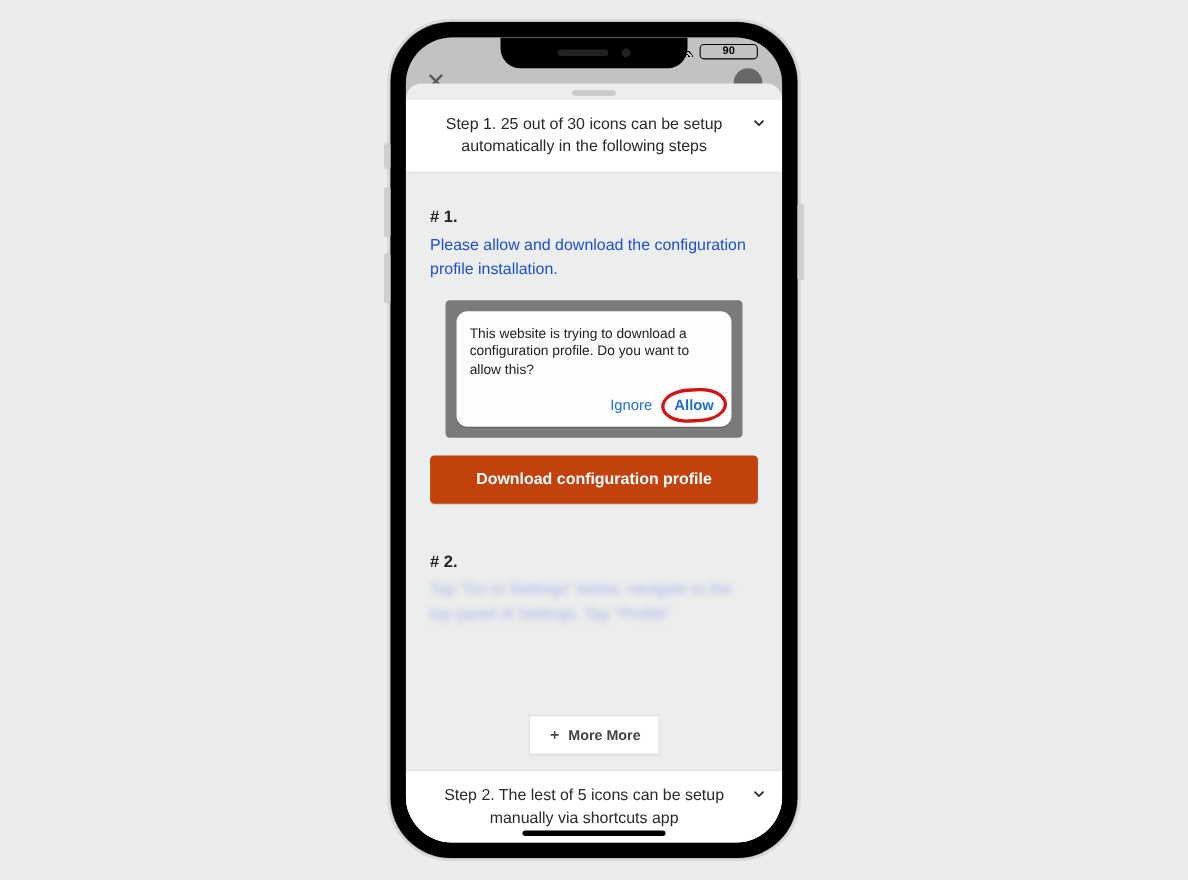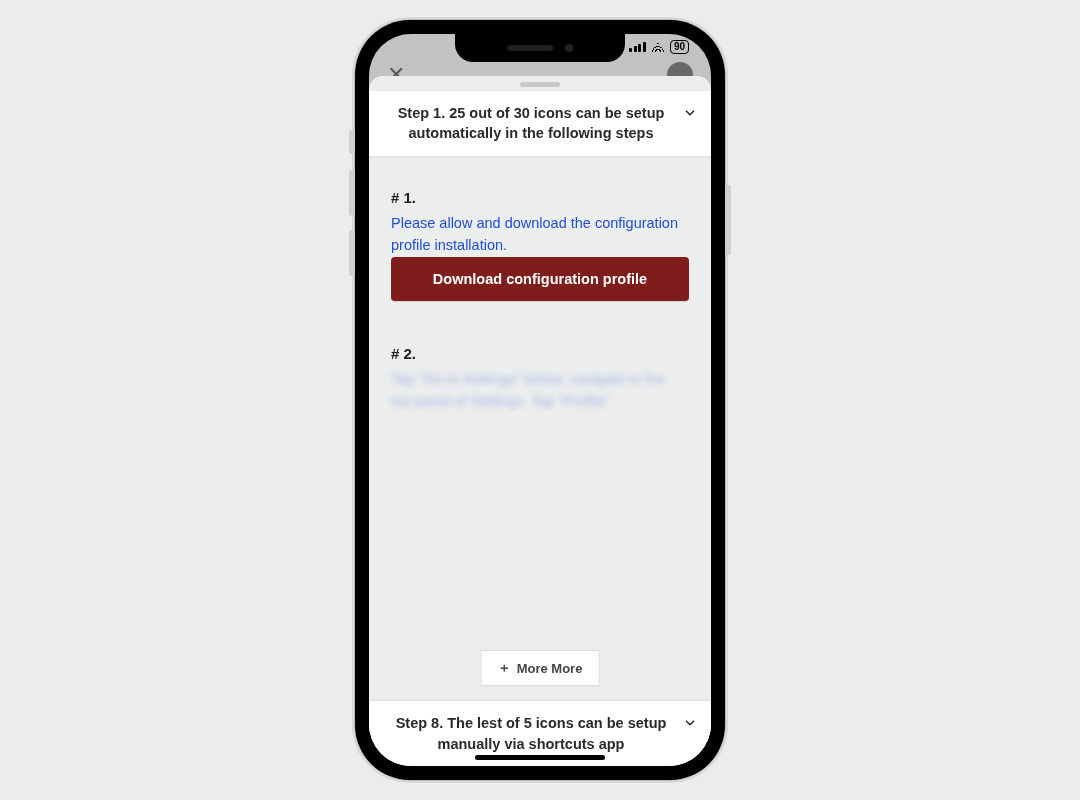--- a/index.html
+++ b/index.html
@@ -75,21 +75,21 @@
     .statusbar .signal span{ width:3px; background:#000; border-radius:1px;}
     .statusbar .signal span:nth-child(1){height:4px}
     .statusbar .signal span:nth-child(2){height:6px}
     .statusbar .signal span:nth-child(3){height:8px}
     .statusbar .signal span:nth-child(4){height:10px}
     .statusbar .wifi{ width:14px; height:10px; position:relative;}
     .statusbar .wifi::before{content:"";position:absolute;inset:0;background:
       conic-gradient(from 0deg,#000,#000); -webkit-mask:radial-gradient(circle at 50% 100%, transparent 0 2px,#000 2px 3px,transparent 3px 5px,#000 5px 6px,transparent 6px 8px,#000 8px 9px,transparent 9px);
       mask:radial-gradient(circle at 50% 100%, transparent 0 2px,#000 2px 3px,transparent 3px 5px,#000 5px 6px,transparent 6px 8px,#000 8px 9px,transparent 9px);
       clip-path:polygon(0 100%,50% 0,100% 100%);}
-    .batt{ border:1.5px solid #000; border-radius:4px; padding:0 3px; font-weight:700; font-size:10px; line-height:12px; height:14px; display:flex; align-items:center;}
+    .batt{ border:1.5px solid #000; border-radius:4px; padding:0 20px; font-weight:700; font-size:10px; line-height:12px; height:14px; display:flex; align-items:center;}
 
     
     .dimmed-top{
       position:absolute; top:0; left:0; right:0; height:60px;
       display:flex; align-items:flex-end; justify-content:space-between;
       padding:0 18px 6px;
       color:#3a3a3a;
       font-size:22px;
     }
     .dimmed-overlay{
@@ -108,21 +108,21 @@
     }
     .sheet-grab{
       width:40px; height:5px; background:#c9c9c9; border-radius:3px;
       margin:6px auto 4px;
     }
     .accordion{
       background:#fff;
       padding:12px 40px 12px 22px;
       position:relative;
       border-bottom:1px solid #e1e1e2;
-      font-size:14.5px; font-weight:700; color:#2a2a2a;
+      font-size:14.5px; font-weight:400; color:#2a2a2a;
       line-height:1.4;
       text-align:center;
       box-shadow:0 1px 2px rgba(0,0,0,.04);
     }
     .accordion .chev{
       position:absolute; right:14px; top:14px;
       width:14px; height:14px;
     }
     .accordion .chev svg{width:100%;height:100%;}
 
@@ -158,21 +158,21 @@
     .shot-actions{ display:flex; justify-content:flex-end; gap:16px; margin-top:14px; align-items:center;}
     .shot-actions .link{ color:#1f6fe0; font-size:13.5px;}
     .shot-actions .circled{ position:relative; font-weight:700; padding:2px 4px;}
     .shot-actions .ring{
       position:absolute; inset:-6px -8px;
       border:3.5px solid #d61111; border-radius:50%/60%;
       transform:rotate(-3deg);
     }
 
     .cta{
-      width:100%; background:#7f1d1d; color:#fff; border:none;
+      width:100%; background:#c2410c; color:#fff; border:none;
       font-weight:700; font-size:14.5px;
       padding:14px 10px; border-radius:4px;
       box-shadow:0 1px 0 rgba(0,0,0,.1);
     }
 
     .faded{ filter:blur(3px); opacity:.35; }
 
     .viewmore{
       position:absolute; left:50%; transform:translateX(-50%);
       bottom:14px;
@@ -224,36 +224,48 @@
               <polyline points="6 9 12 15 18 9"></polyline>
             </svg>
         </span>
       </div>
 
       <div class="content-wrap">
         <div class="content">
           <div class="h-num"># 1.</div>
           <div class="para">Please allow and download the configuration profile installation.</div>
 
+          <div class="shot">
+            <div class="shot-inner">
+              <div class="shot-text">This website is trying to download a configuration profile. Do you want to allow this?</div>
+              <div class="shot-actions">
+                <span class="link">Ignore</span>
+                <span class="link circled">
+                  <span>Allow</span>
+                  <span class="ring"></span>
+                </span>
+              </div>
+            </div>
+          </div>
 
           <button class="cta">Download configuration profile</button>
 
           <div style="height:30px"></div>
           <div class="h-num"># 2.</div>
           <div class="para faded">Tap "Go to Settings" below, navigate to the top panel of Settings. Tap "Profile"</div>
         </div>
 
         <button class="viewmore">
           <span>＋</span>
           <span>More More</span>
         </button>
       </div>
 
       <div class="accordion bottom">
-        <span>Step 8. The lest of 5 icons can be setup manually via shortcuts app</span>
+        <span>Step 2. The lest of 5 icons can be setup manually via shortcuts app</span>
         <span class="chev">
           <svg viewBox="0 0 24 24" fill="none" stroke="#333" stroke-width="3" stroke-linecap="round" stroke-linejoin="round">
               <polyline points="6 9 12 15 18 9"></polyline>
             </svg>
         </span>
       </div>
     </div>
   </div>
 </div>
 

